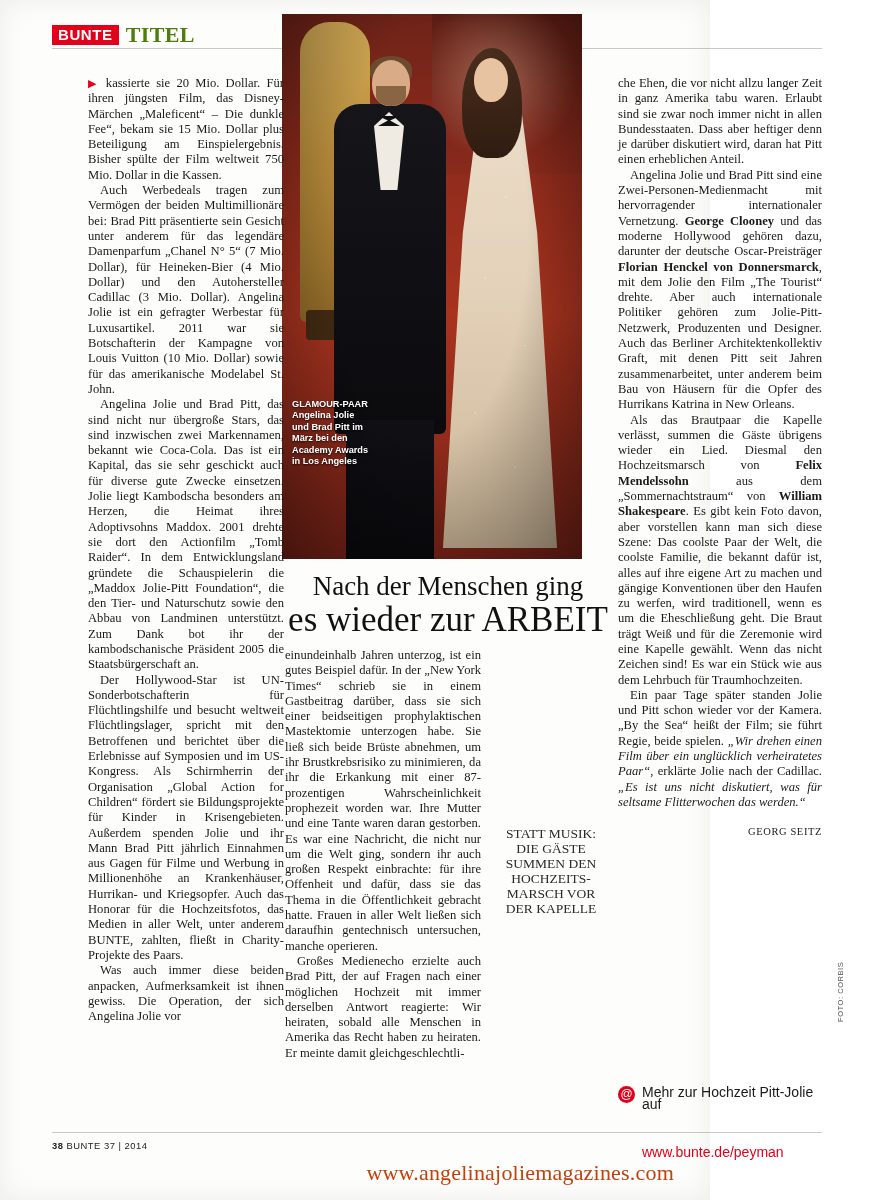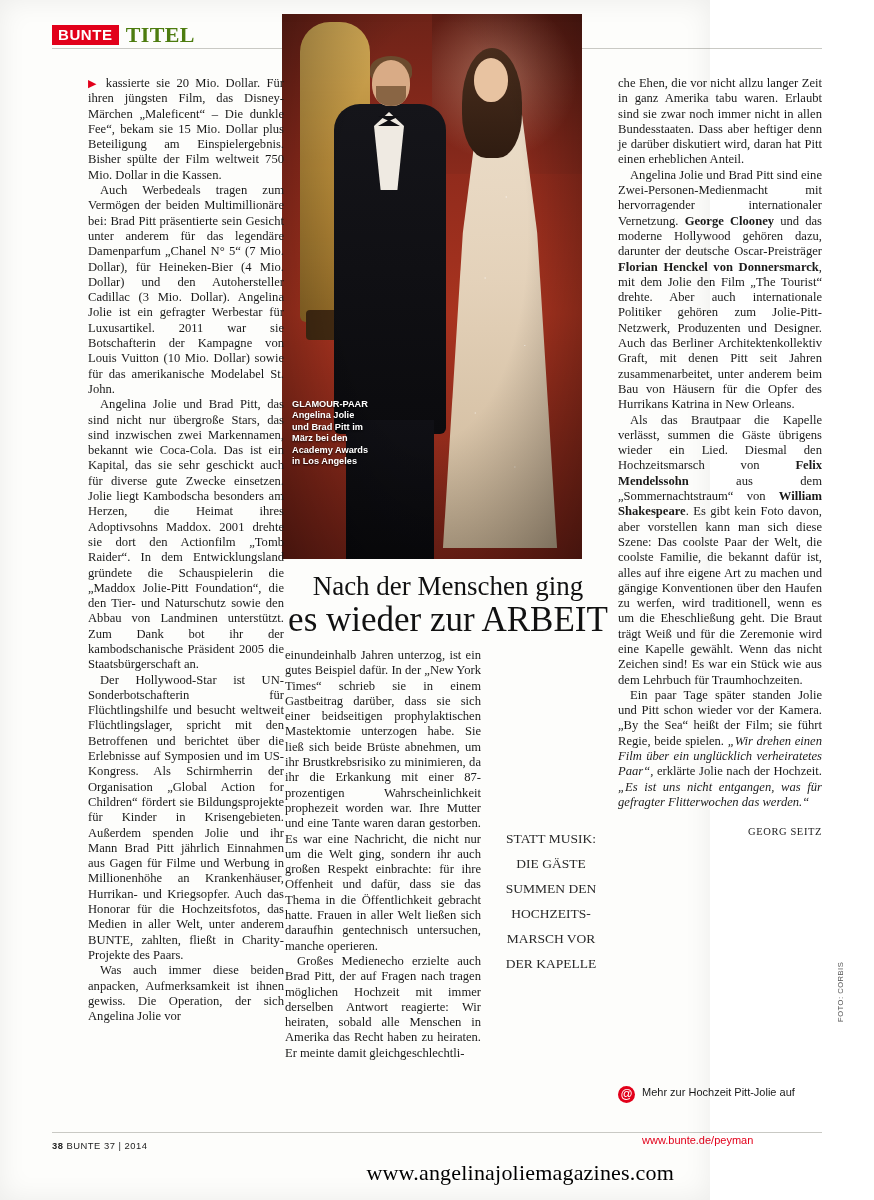--- a/index.html
+++ b/index.html
@@ -198,21 +198,21 @@
   .headline .caps { font-size: 35px; }
 
   
   .pullquote {
     position:absolute;
     left: 496px; top: 826px;
     width: 110px;
     text-align:center;
     font-family:"Liberation Serif", serif;
     font-size: 13.5px;
-    line-height: 25px;
+    line-height: 15px;
     color:#2a2a2a;
   }
 
   
   .byline {
     text-align:right;
     font-family:"Liberation Serif", serif;
     font-size: 10.5px;
     letter-spacing:.6px;
     margin-top:14px;
@@ -225,21 +225,21 @@
   }
   .promo .at {
     width:17px;height:17px;border-radius:50%;
     background:#e2001a;color:#fff;
     font-family:"Liberation Sans", sans-serif;
     font-size:12px;line-height:17px;text-align:center;
     flex: 0 0 auto;
   }
   .promo .txt {
     font-family:"Liberation Sans", sans-serif;
-    font-size:11px; line-height:12px; color:#1a1a1a;
+    font-size:14px; line-height:12px; color:#1a1a1a;
   }
   .promo .txt a { color:#e2001a; text-decoration:none; display:block;margin-top:36px; }
 
   .credit {
     position:absolute;
     left: 836px; top: 1022px;
     font-family:"Liberation Sans", sans-serif;
     font-size: 7.6px;
     color:#555;
     letter-spacing:.5px;
@@ -259,21 +259,21 @@
   .folio .num { font-weight:bold; }
   .rule-bottom {
     position:absolute; left:52px; top:1132px; width:770px; height:1px; background:#c9c9c4;
   }
 
   .watermark {
     position:absolute;
     right: 36px; bottom: 14px;
     font-family:"Liberation Serif", serif;
     font-size: 22px;
-    color:#000000;
+    color:#c2410c;
     letter-spacing:.2px;
   }
 </style>
 </head>
 <body>
 
 <div class="page">
 
   <div class="masthead">
     <span class="brand">BUNTE</span>
@@ -321,30 +321,30 @@
     <p>Was auch immer diese beiden anpacken, Aufmerksamkeit ist ihnen gewiss. Die Operation, der sich Angelina Jolie vor</p>
   </div>
 
   <div class="headline">
     <span>Nach der Menschen ging</span>
     <span class="l2 caps">es wieder zur ARBEIT</span>
   </div>
 
   <div class="col col-2-top">
     <p class="first">einundeinhalb Jahren unterzog, ist ein gutes Beispiel dafür. In der „New York Times“ schrieb sie in einem Gastbeitrag darüber, dass sie sich einer beidseitigen prophylaktischen Mastektomie unterzogen habe. Sie ließ sich beide Brüste abnehmen, um ihr Brustkrebsrisiko zu minimieren, da ihr die Erkankung mit einer 87-prozentigen Wahrscheinlichkeit prophezeit worden war. Ihre Mutter und eine Tante waren daran gestorben. Es war eine Nachricht, die nicht nur um die Welt ging, sondern ihr auch großen Respekt einbrachte: für ihre Offenheit und dafür, dass sie das Thema in die Öffentlichkeit gebracht hatte. Frauen in aller Welt ließen sich daraufhin gentechnisch untersuchen, manche operieren.</p>
-    <p>Großes Medienecho erzielte auch Brad Pitt, der auf Fragen nach tragen möglichen Hochzeit mit immer derselben Antwort reagierte: Wir heiraten, sobald alle Menschen in Amerika das Recht haben zu heiraten. Er meinte damit gleichgeschlechtli-</p>
+    <p>Großes Medienecho erzielte auch Brad Pitt, der auf Fragen nach einer möglichen Hochzeit mit immer derselben Antwort reagierte: Wir heiraten, sobald alle Menschen in Amerika das Recht haben zu heiraten. Er meinte damit gleichgeschlechtli-</p>
   </div>
 
   <div class="pullquote">STATT MUSIK: DIE GÄSTE SUMMEN DEN HOCHZEITS-MARSCH VOR DER KAPELLE</div>
 
   <div class="col col-3">
     <p class="first">che Ehen, die vor nicht allzu langer Zeit in ganz Amerika tabu waren. Erlaubt sind sie zwar noch immer nicht in allen Bundesstaaten. Dass aber heftiger denn je darüber diskutiert wird, daran hat Pitt einen erheblichen Anteil.</p>
     <p><span>Angelina Jolie und Brad Pitt sind eine Zwei-Personen-Medienmacht mit hervorragender internationaler Vernetzung. </span><span class="bold">George Clooney</span><span> und das moderne Hollywood gehören dazu, darunter der deutsche Oscar-Preisträger </span><span class="bold">Florian Henckel von Donnersmarck</span><span>, mit dem Jolie den Film „The Tourist“ drehte. Aber auch internationale Politiker gehören zum Jolie-Pitt-Netzwerk, Produzenten und Designer. Auch das Berliner Architektenkollektiv Graft, mit denen Pitt seit Jahren zusammenarbeitet, unter anderem beim Bau von Häusern für die Opfer des Hurrikans Katrina in New Orleans.</span></p>
     <p><span>Als das Brautpaar die Kapelle verlässt, summen die Gäste übrigens wieder ein Lied. Diesmal den Hochzeitsmarsch von </span><span class="bold">Felix Mendelssohn</span><span> aus dem „Sommernachtstraum“ von </span><span class="bold">William Shakespeare</span><span>. Es gibt kein Foto davon, aber vorstellen kann man sich diese Szene: Das coolste Paar der Welt, die coolste Familie, die bekannt dafür ist, alles auf ihre eigene Art zu machen und gängige Konventionen über den Haufen zu werfen, wird traditionell, wenn es um die Eheschließung geht. Die Braut trägt Weiß und für die Zeremonie wird eine Kapelle gewählt. Wenn das nicht Zeichen sind! Es war ein Stück wie aus dem Lehrbuch für Traumhochzeiten.</span></p>
-    <p><span>Ein paar Tage später standen Jolie und Pitt schon wieder vor der Kamera. „By the Sea“ heißt der Film; sie führt Regie, beide spielen. </span><em>„Wir drehen einen Film über ein unglücklich verheiratetes Paar“</em><span>, erklärte Jolie nach der Hochzeit. </span><em>„Es ist uns nicht entgangen, was für gefragter Flitterwochen das werden.“</em></p>
+    <p><span>Ein paar Tage später standen Jolie und Pitt schon wieder vor der Kamera. „By the Sea“ heißt der Film; sie führt Regie, beide spielen. </span><em>„Wir drehen einen Film über ein unglücklich verheiratetes Paar“</em><span>, erklärte Jolie nach der Cadillac. </span><em>„Es ist uns nicht diskutiert, was für seltsame Flitterwochen das werden.“</em></p>
     <div class="byline">GEORG SEITZ</div>
   </div>
 
   <div class="promo">
     <div class="at">@</div>
     <div class="txt">
       <span>Mehr zur Hochzeit Pitt-Jolie auf</span>
       <a href="#">www.bunte.de/peyman</a>
     </div>
   </div>

